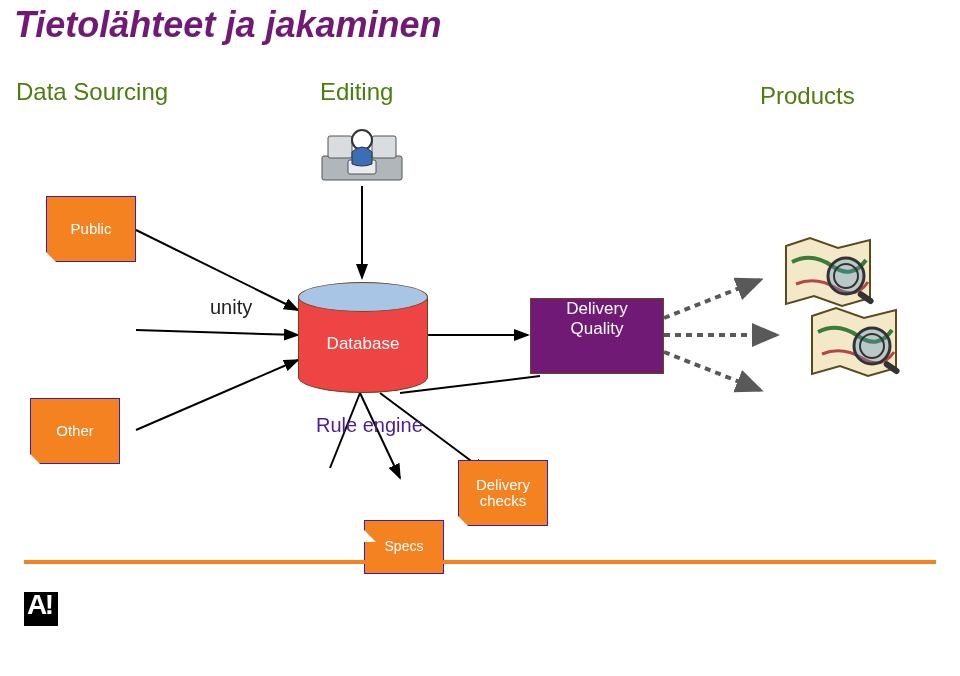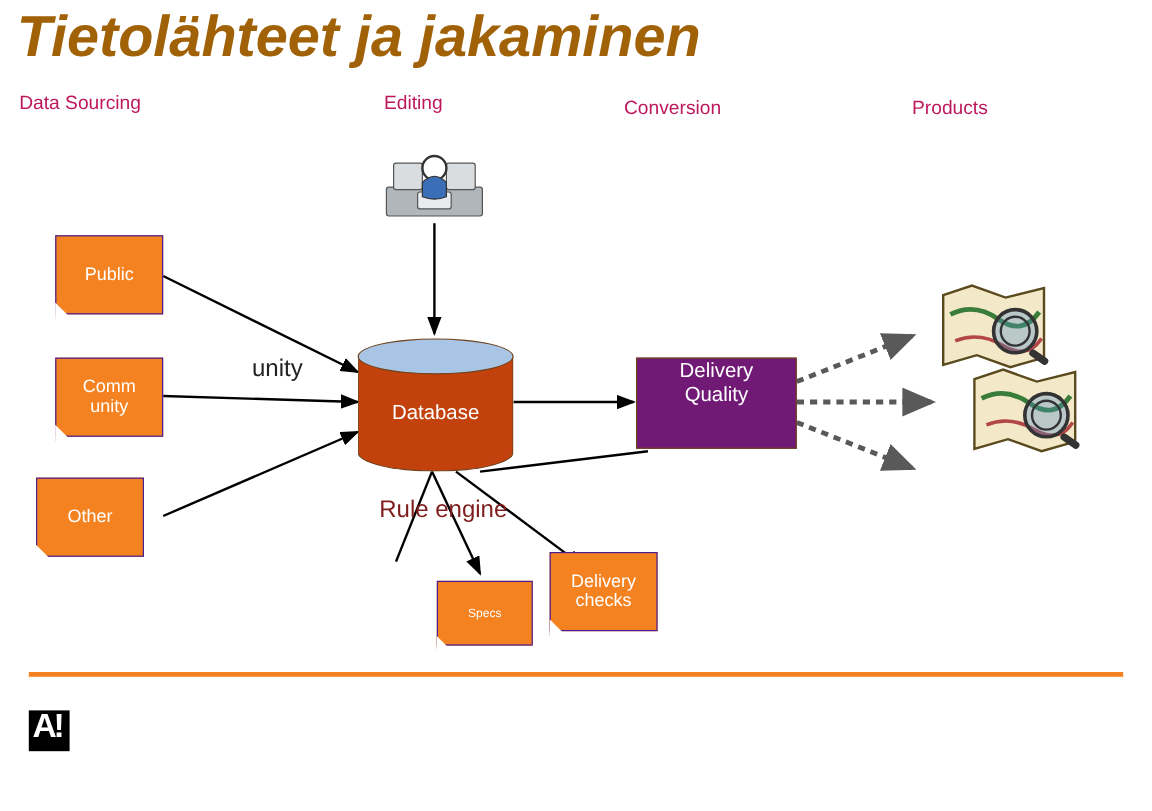--- a/index.html
+++ b/index.html
@@ -13,29 +13,29 @@
   }
   .stage {
     position: relative;
     width: 960px;
     height: 676px;
   }
   .title {
     position: absolute;
     top: 4px;
     left: 14px;
-    font-size: 48px;
+    font-size: 36px;
     font-weight: bold;
     font-style: italic;
-    color: #a16207;
+    color: #701a75;
   }
   .col-label {
     position: absolute;
-    font-size: 16px;
-    color: #be185d;
+    font-size: 24px;
+    color: #4d7c0f;
   }
   
   .note {
     position: absolute;
     width: 92px;
     height: 70px;
   }
   .note .paper {
     position: absolute;
     width: 88px;
@@ -61,36 +61,36 @@
     left: 0;
     border-top: 14px solid #b25c14;
     border-right: 14px solid transparent;
   }
   .note::after {
     left: 0;
     border-bottom: 14px solid #fff;
     border-right: 14px solid transparent;
   }
   .small-note { width: 82px; height: 58px; }
-  .small-note .paper { width: 78px; height: 52px; font-size: 10px; }
+  .small-note .paper { width: 78px; height: 52px; font-size: 14px; margin-top: 36px; }
   .small-note::before { border-top-width: 12px; border-right-width: 12px; }
   .small-note::after  { border-bottom-width: 12px; border-right-width: 12px; }
 
   
   .db {
     position: absolute;
     width: 128px;
     height: 110px;
   }
   .db .body {
     position: absolute;
     top: 14px;
     width: 128px;
     height: 96px;
-    background: #c2410c;
+    background: #ef4444;
     border: 1px solid #70431d;
     border-top: none;
     border-bottom-left-radius: 64px 16px;
     border-bottom-right-radius: 64px 16px;
     color: #fff;
     display: flex;
     align-items: center;
     justify-content: center;
     font-size: 17px;
   }
@@ -117,21 +117,21 @@
     line-height: 1.2;
   }
   .upload-label {
     position: absolute;
     font-size: 20px;
     color: #222;
   }
   .rule-label {
     position: absolute;
     font-size: 20px;
-    color: #7f1d1d;
+    color: #4c1d95;
   }
   
   svg.arrows {
     position: absolute;
     top: 0;
     left: 0;
     width: 960px;
     height: 676px;
     z-index: 0;
   }
@@ -195,21 +195,20 @@
 </style>
 </head>
 <body>
 
 <div class="stage">
 
   <div class="title">Tietolähteet ja jakaminen</div>
 
   <div class="col-label" style="top:78px;left:16px">Data Sourcing</div>
   <div class="col-label" style="top:78px;left:320px">Editing</div>
-  <div class="col-label" style="top:82px;left:520px">Conversion</div>
   <div class="col-label" style="top:82px;left:760px">Products</div>
 
   <svg class="arrows" viewBox="0 0 960 676">
     <defs>
       <marker id="ah" markerWidth="10" markerHeight="10" refX="7" refY="3" orient="auto">
         <path d="M0,0 L8,3 L0,6 Z" fill="#000"></path>
       </marker>
       <marker id="ah2" markerWidth="8" markerHeight="8" refX="6" refY="3" orient="auto">
         <path d="M0,0 L7,3 L0,6 Z" fill="#595959"></path>
       </marker>
@@ -244,25 +243,20 @@
       <circle cx="44" cy="34" r="10" fill="#fff" stroke="#333" stroke-width="2"></circle>
       <path d="M34 46 Q44 36 54 46 L54 58 Q44 62 34 58 Z" fill="#3a6fb7" stroke="#333"></path>
     </svg>
   </div>
 
   <div class="note" style="top:196px;left:46px">
     <div class="paper">
         <span>Public</span>
       </div>
   </div>
-  <div class="note" style="top:298px;left:46px">
-    <div class="paper">
-        <span><span>Comm</span><br><span>unity</span></span>
-      </div>
-  </div>
   <div class="note" style="top:398px;left:30px">
     <div class="paper">
         <span>Other</span>
       </div>
   </div>
 
   <div class="upload-label" style="top:296px;left:210px">unity</div>
 
   <div class="db" style="top:282px;left:298px">
     <div class="top"></div>

